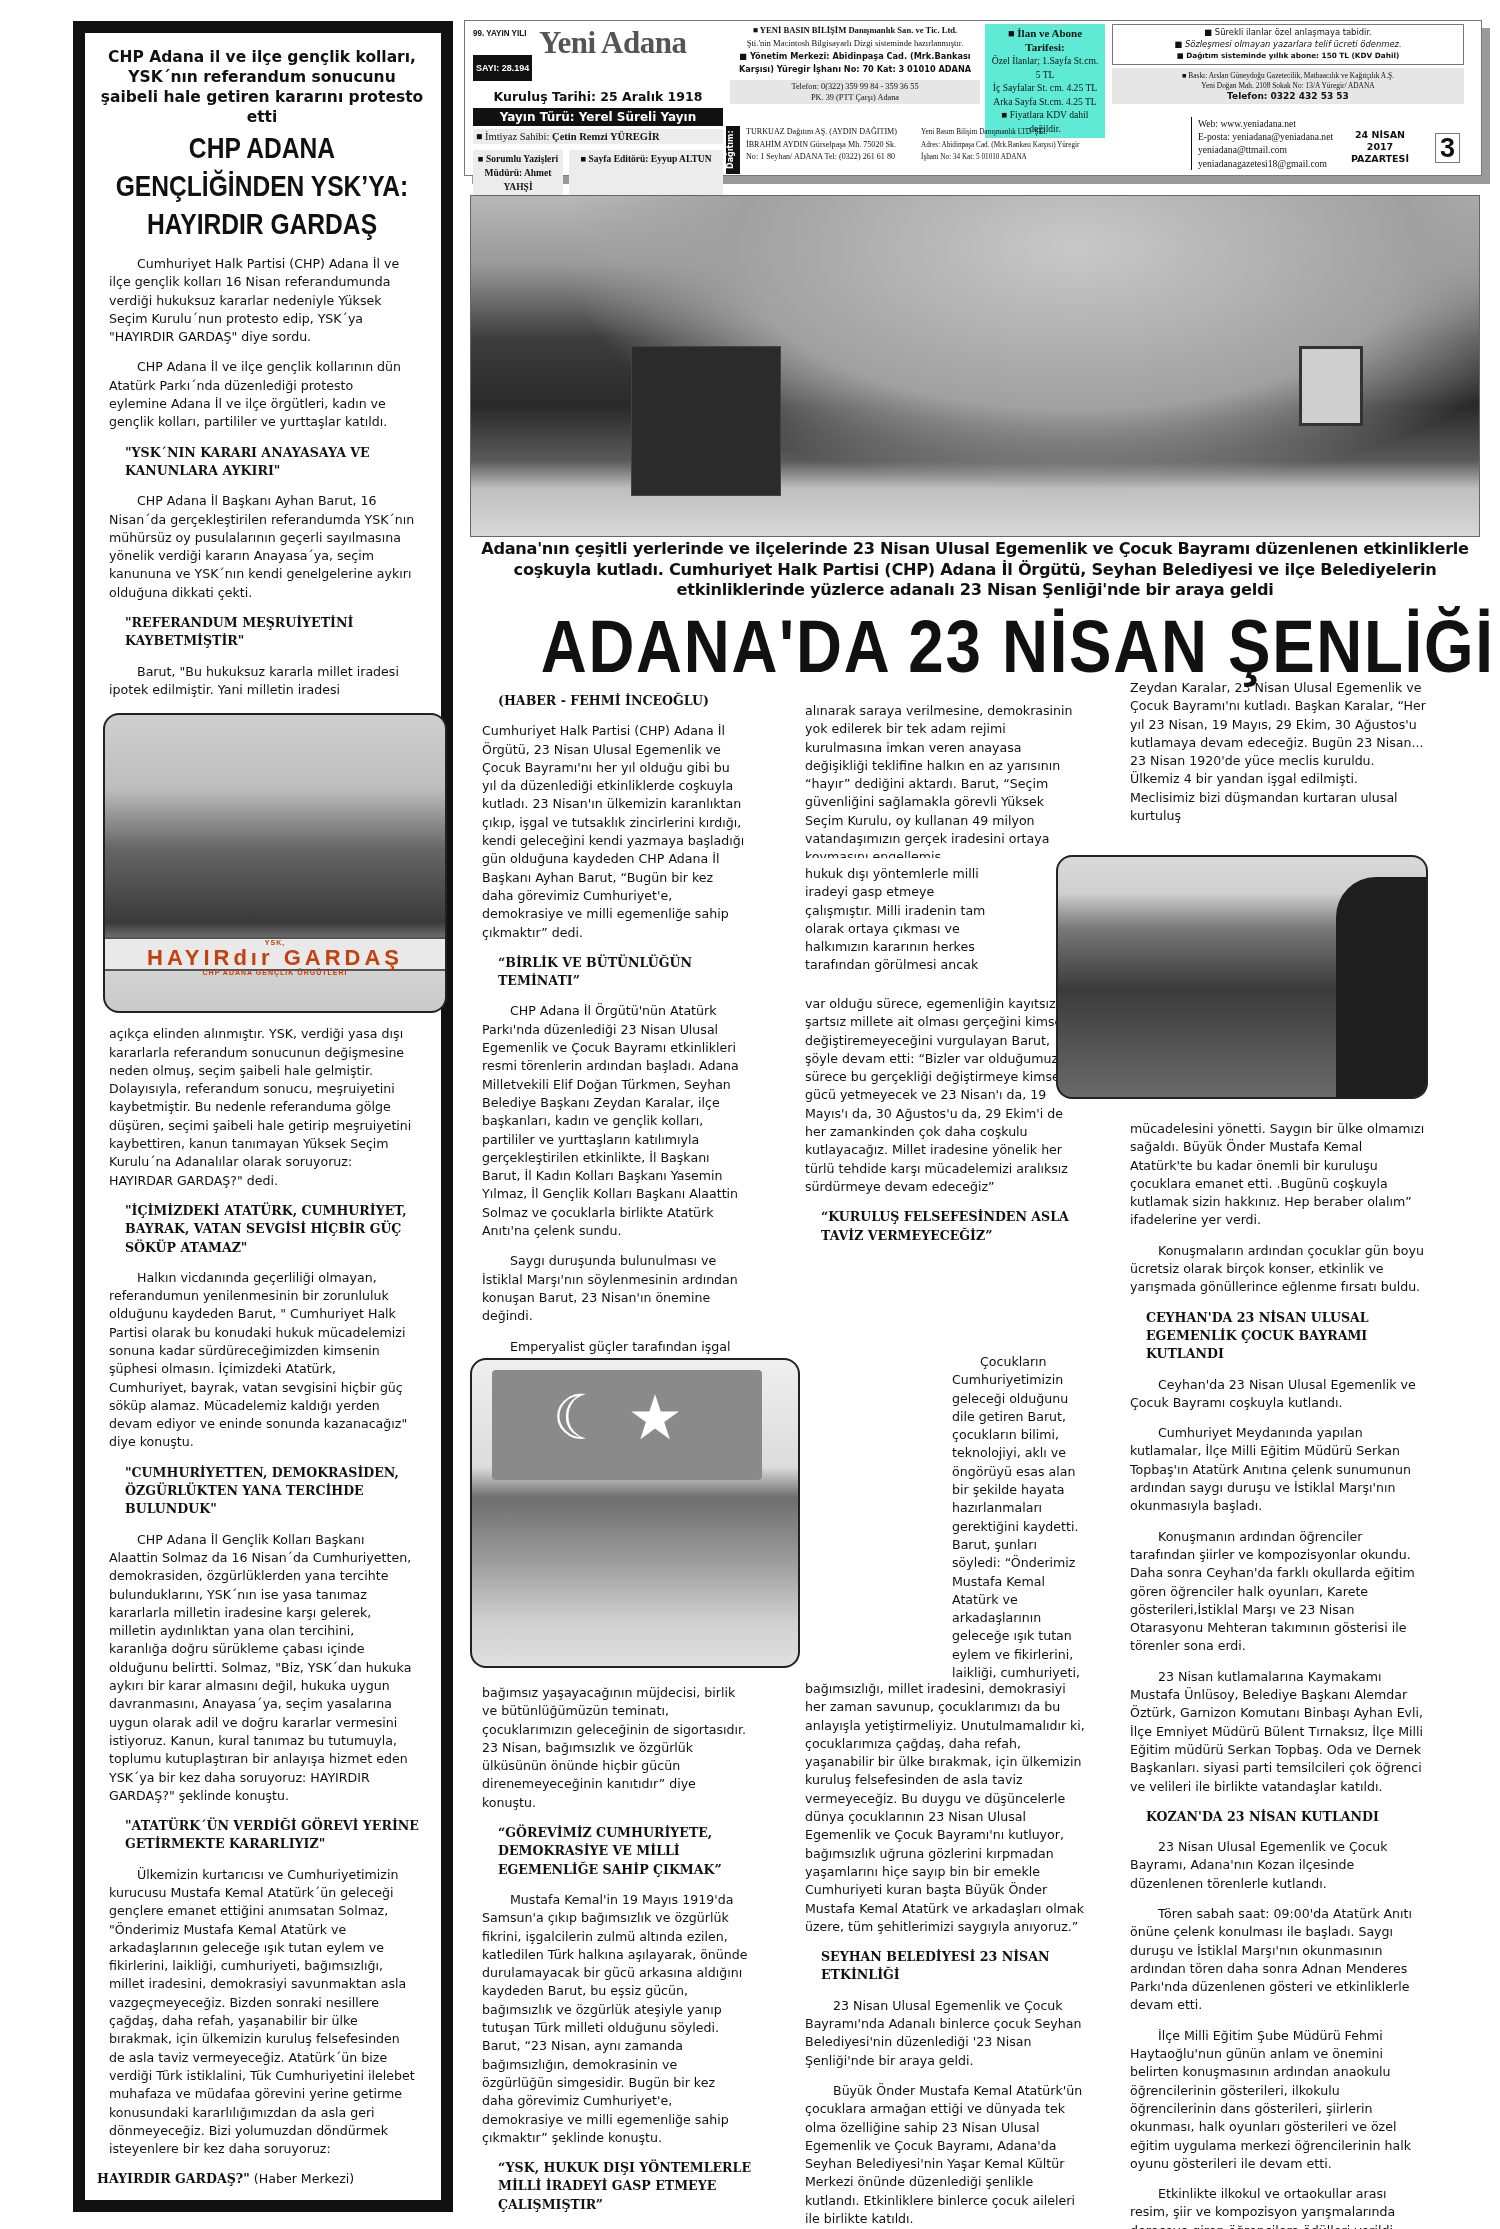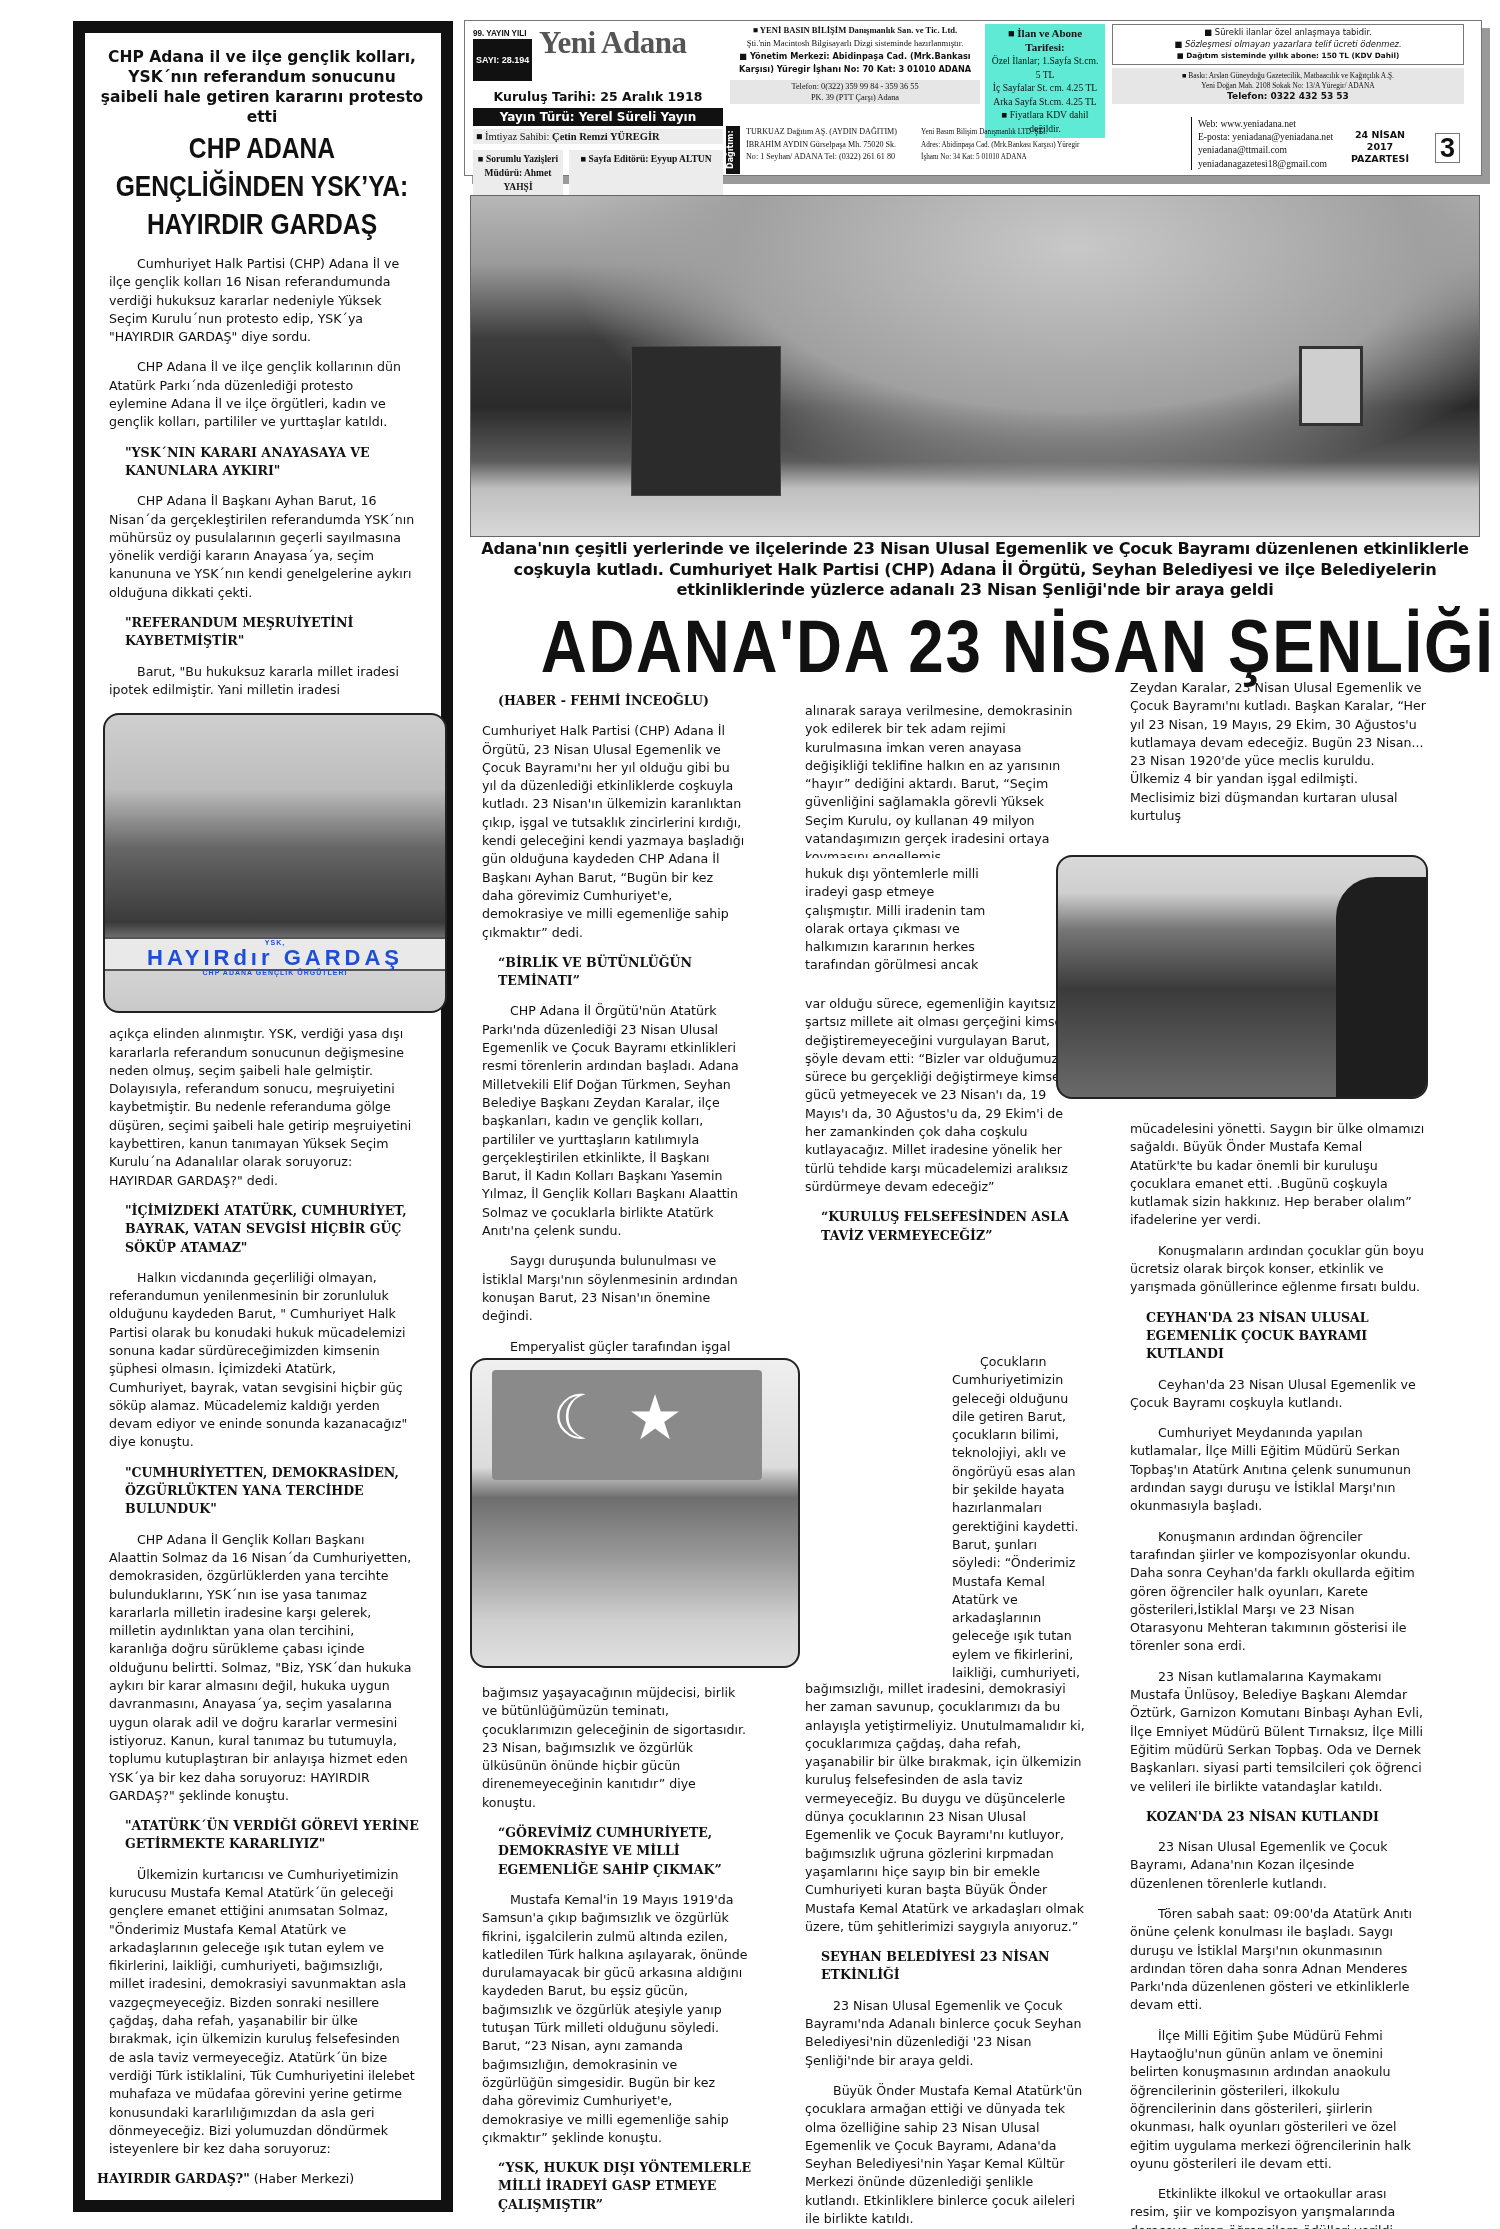--- a/index.html
+++ b/index.html
@@ -23,35 +23,35 @@
   .subhead { font-family: "DejaVu Serif", serif; font-weight: bold; font-size: 12.6px;
     line-height: 18.3px; padding-left: 28px; }
   .left-photo {
     width: 344px; height: 300px; margin: 14px 0 10px 6px; border: 2px solid #222;
     border-radius: 16px; overflow: hidden; position: relative;
     background: linear-gradient(180deg, #cfcfcf 0%, #bdbdbd 25%, #666 45%, #3a3a3a 70%, #8a8a8a 78%, #d6d6d6 82%, #c9c9c9 100%);
   }
   .left-photo .banner {
     position: absolute; left: 0; right: 0; top: 222px; height: 34px; background: #e9e9e9;
     border-top: 2px solid #555; border-bottom: 2px solid #555;
-    font-family: "Liberation Sans", sans-serif; font-weight: bold; color: #1d4ed8;
+    font-family: "Liberation Sans", sans-serif; font-weight: bold; color: #c2410c;
     font-size: 22px; letter-spacing: 4px; text-align: center; line-height: 22px;
   }
   .left-photo .banner small { display: block; font-size: 7px; letter-spacing: 1px; line-height: 8px; }
 
   
   .masthead {
     position: absolute; left: 464px; top: 20px; width: 1018px; height: 156px;
     border: 1px solid #777; background: #fff; box-shadow: 8px 8px 0 #9a9a9a;
   }
   .mh-col { position: absolute; }
   .mh-brand { left: 8px; top: 6px; width: 240px; }
   .mh-brand .yil { font-family: "Liberation Sans", sans-serif; font-weight: bold; font-size: 9.5px; transform: scaleX(0.85); transform-origin: left; }
   .mh-brand .sayi { display: inline-block; background: #111; color: #fff; font-family: "Liberation Sans", sans-serif;
-    font-weight: bold; font-size: 9px; padding: 16px 3px; margin-top: 1px; }
+    font-weight: bold; font-size: 9px; padding: 8px 3px; margin-top: 17px; }
   .mh-brand .title { position: absolute; left: 66px; top: -2px; font-family: "Liberation Serif", serif;
     font-weight: bold; font-size: 31px; color: #555; letter-spacing: -0.5px; white-space: nowrap; }
   .mh-brand .kurulus { margin-top: 8px; text-align: center; font-family: "DejaVu Sans", sans-serif; font-size: 12.5px; font-weight: bold; width: 250px; }
   .mh-brand .tur { margin-top: 4px; width: 250px; background: #111; color: #fff; text-align: center;
     font-family: "DejaVu Sans", sans-serif; font-weight: bold; font-size: 12px; padding: 2px 0; }
   .mh-brand .imtiyaz { margin-top: 3px; width: 250px; background: #ececec; font-family: "Liberation Serif", serif;
     font-size: 10.5px; padding: 2px 3px; }
   .mh-brand .imtiyaz b { font-weight: bold; }
   .mh-brand .row2 { display: flex; gap: 6px; margin-top: 6px; width: 250px; }
   .mh-brand .row2 div { background: #ececec; font-family: "Liberation Serif", serif; font-weight: bold; font-size: 9.5px;

